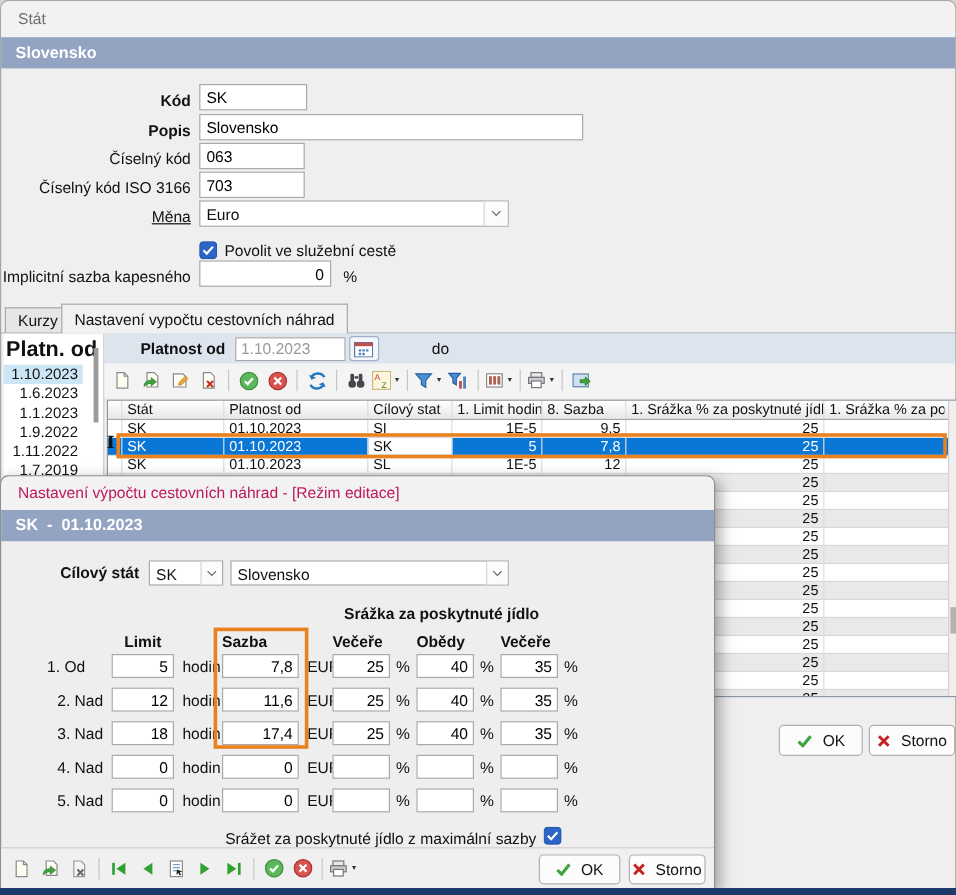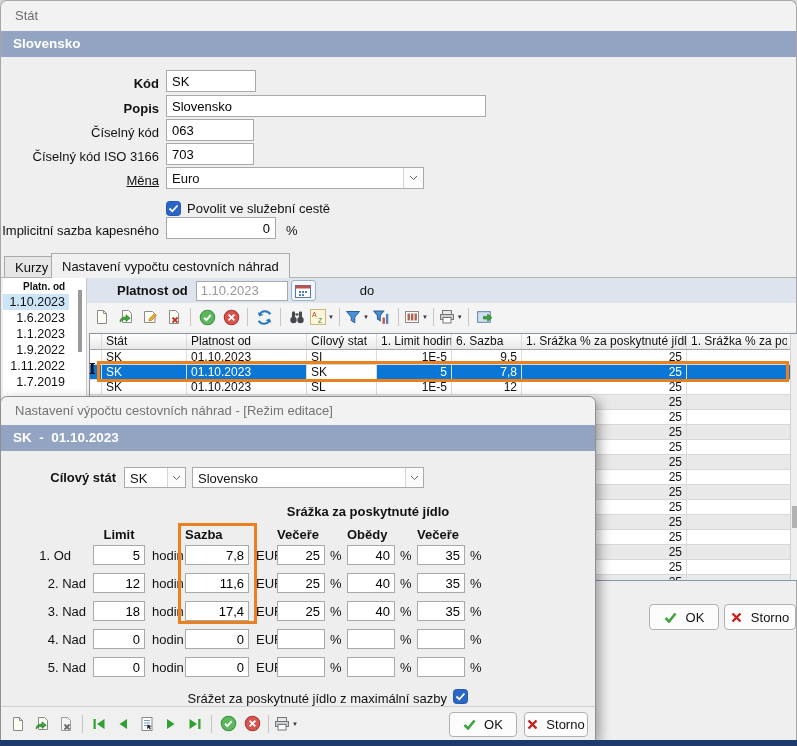--- a/index.html
+++ b/index.html
@@ -21,21 +21,21 @@
 .combo .ctext { position:absolute; left:5px; top:3px; }
 .combo .dd { position:absolute; right:0; top:0; bottom:0; width:20px; border-left:1px solid #d5d5d5; background:#fbfbfb; display:flex; align-items:center; justify-content:center; }
 .cb { display:inline-block; width:15px; height:15px; vertical-align:middle; }
 
 .tab { position:absolute; border:1px solid #a9a9a9; border-bottom:none; font-size:13px; padding:0 10px; }
 .tab.inactive { background:#e6e6e6; height:22px; line-height:22px; top:255px; }
 .tab.active { background:#f1f1f1; height:25px; line-height:25px; top:252px; z-index:2; }
 .panel-line { position:absolute; left:0; right:0; top:276px; border-top:1px solid #b2b2b2; }
 
 .lpanel { position:absolute; left:2px; top:277px; width:84px; height:118px; background:#fff; border-right:1px solid #c9c9c9; }
-.lhead { font-weight:bold; padding:3px 20px 2px; font-size:10px; }
+.lhead { font-weight:bold; padding:3px 2px 2px; font-size:18px; }
 .litem { width:66px; text-align:right; padding:1px 4px; font-size:12.5px; }
 .litem.sel { background:#cde6f7; }
 .lthumb { position:absolute; right:4px; top:12px; width:4px; height:62px; background:#9a9a9a; }
 
 .filterrow { position:absolute; left:86px; right:0; top:277px; height:25px; background:#dde4ee; display:flex; align-items:center; }
 .fl { font-weight:bold; margin-left:30px; }
 .finput { width:92px; height:20px; border:1px solid #a9a9a9; background:#fff; color:#999; font-family:"Liberation Sans",sans-serif; font-size:13px; padding:0 4px; margin-left:8px; }
 .calbtn { width:25px; height:21px; border:1px solid #9fb0c8; background:#f3f6fa; border-radius:3px; margin-left:3px; display:flex; align-items:center; justify-content:center; }
 .dolabel { margin-left:44px; }
 
@@ -55,21 +55,21 @@
 .c0{width:12px;padding:0;} .c1{width:85px;} .c2{width:120px;} .c3{width:70px;}
 .c4{width:75px;text-align:right;} .c5{width:70px;text-align:right;} .c6{width:165px;text-align:right;} .c7{width:100px;border-right:none;}
 .vscroll { position:absolute; right:0; top:0; bottom:0; width:7px; background:#efefef; border-left:1px solid #d2d2d2; }
 .vthumb { position:absolute; left:1px; width:5px; top:172px; height:22px; background:#b2b2b2; }
 .ibeam { position:absolute; left:88px; top:360px; font-family:"DejaVu Serif",serif; font-weight:bold; font-size:14px; z-index:4; }
 .orange-row { position:absolute; left:96px; top:360px; width:692px; height:21px; border:3px solid #e8811e; z-index:3; pointer-events:none; }
 
 .btn { position:absolute; height:26px; background:#fcfcfc; border:1px solid #b0b0b0; border-radius:4px; display:flex; align-items:center; justify-content:center; gap:9px; font-size:13px; }
 
 .modal { position:absolute; left:0; top:396px; width:596px; height:344px; background:#eeeeee; border:1px solid #8f8f8f; border-radius:7px 7px 0 0; box-shadow:4px 4px 12px rgba(0,0,0,.35); z-index:10; }
-.m-title { height:28px; line-height:27px; padding-left:14px; color:#737373; background:#f2f2f2; border-radius:7px 7px 0 0; }
+.m-title { height:28px; line-height:27px; padding-left:14px; color:#be185d; background:#f2f2f2; border-radius:7px 7px 0 0; }
 .mlabel { position:absolute; font-size:13px; }
 .minput { position:absolute; height:20px; border:1px solid #a9a9a9; background:#fff; font-family:"Liberation Sans",sans-serif; font-size:13px; text-align:right; padding:0 4px; }
 .mcombo { position:absolute; height:21px; background:#fff; border:1px solid #a9a9a9; }
 .orange-col { position:absolute; left:177px; top:126px; width:79px; height:101px; border:3px solid #e8811e; z-index:2; pointer-events:none; }
 .mfooter { position:absolute; left:0; right:0; top:309px; height:34px; background:#f0f0f0; border-top:1px solid #d0d0d0; display:flex; align-items:center; gap:2px; padding-left:6px; }
 .mbtn { height:25px; background:#fcfcfc; border:1px solid #b0b0b0; border-radius:4px; display:flex; align-items:center; justify-content:center; gap:8px; font-size:13px; position:absolute; top:5px; }
 
 .navy { position:absolute; left:0; top:740px; width:797px; height:6px; background:#1d3a6d; z-index:30; }
 svg { display:block; }
 </style>
@@ -257,21 +257,21 @@
       </span>
   </div>
 
   <div class="grid">
     <div class="ghead">
       <div class="c c0"></div>
       <div class="c c1">Stát</div>
       <div class="c c2">Platnost od</div>
       <div class="c c3">Cílový stat</div>
       <div class="c c4" style="text-align:left;">1. Limit hodin</div>
-      <div class="c c5" style="text-align:left;">6. Sazba</div>
+      <div class="c c5" style="text-align:left;">8. Sazba</div>
       <div class="c c6" style="text-align:left;">1. Srážka % za poskytnuté jídlo - snídaně</div>
       <div class="c c7">1. Srážka % za pos</div>
     </div>
     <div class="row">
       <div class="c c0"></div>
         <div class="c c1">SK</div>
         <div class="c c2">01.10.2023</div>
         <div class="c c3">SI</div>
         <div class="c c4">1E-5</div>
         <div class="c c5">9,5</div>

